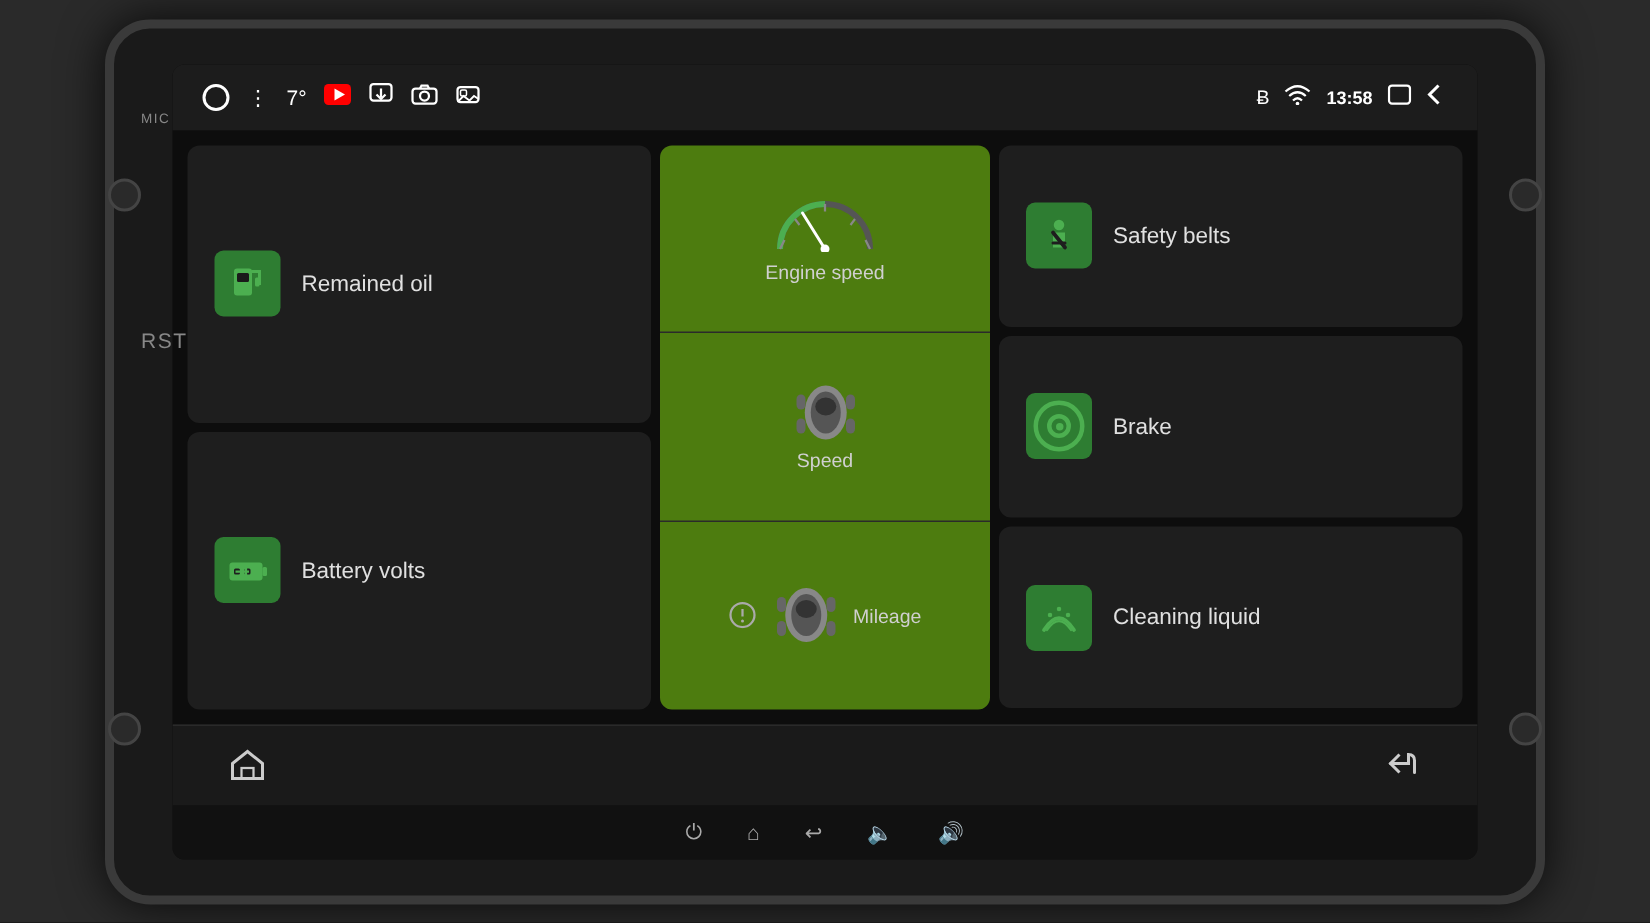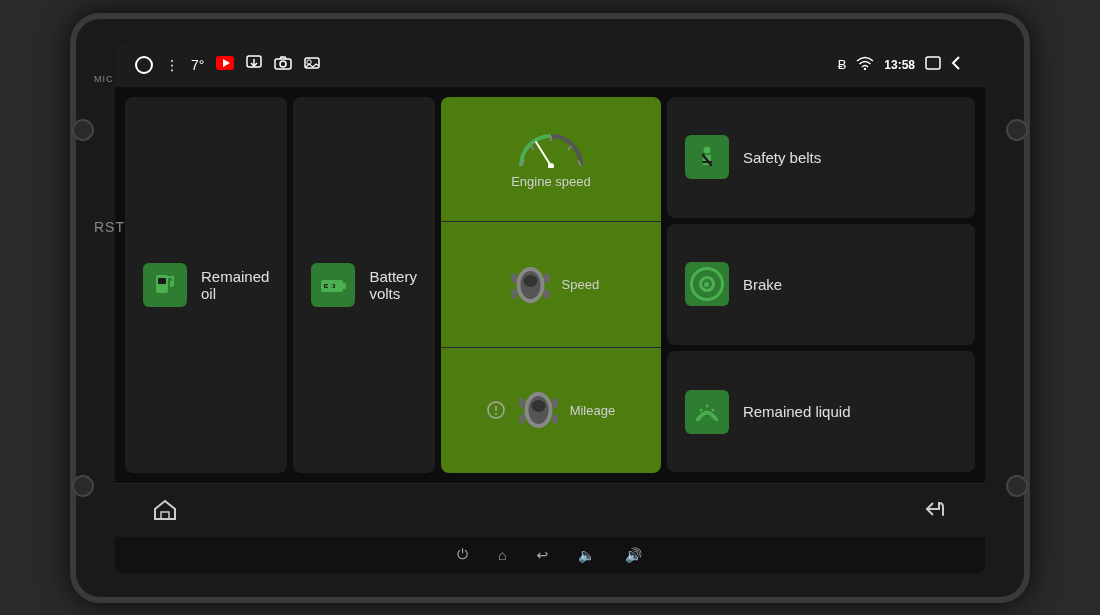--- a/index.html
+++ b/index.html
@@ -122,21 +122,21 @@
       flex: 1;
       background: #0d0d0d;
       display: flex;
       gap: 6px;
       padding: 10px;
     }
 
     
     .left-col {
       display: flex;
-      flex-direction: row;
+      flex-direction: column;
       gap: 6px;
       flex: 1;
     }
 
     
     .center-col {
       display: flex;
       flex-direction: column;
       width: 220px;
       background: #4d7c0f;
@@ -195,21 +195,21 @@
       align-items: center;
       justify-content: center;
       border-bottom: 1px solid #2a2a2a;
       padding: 10px;
       gap: 6px;
     }
 
     .center-middle {
       flex: 1;
       display: flex;
-      flex-direction: row;
+      flex-direction: column;
       align-items: center;
       justify-content: center;
       border-bottom: 1px solid #2a2a2a;
       padding: 10px;
       gap: 4px;
     }
 
     .center-bottom {
       flex: 1;
       display: flex;
@@ -476,21 +476,21 @@
             <svg viewBox="0 0 28 28" fill="none" xmlns="http://www.w3.org/2000/svg">
 
               <path d="M4 22 Q14 6 24 22" fill="none" stroke="#4caf50" stroke-width="2.5" stroke-linecap="round"></path>
               <path d="M6 22 Q14 10 22 22" fill="none" stroke="#4caf50" stroke-width="1.5" stroke-linecap="round"></path>
 
               <circle cx="8" cy="12" r="1.5" fill="#4caf50"></circle>
               <circle cx="14" cy="8" r="1.5" fill="#4caf50"></circle>
               <circle cx="20" cy="12" r="1.5" fill="#4caf50"></circle>
             </svg>
           </div>
-          <span class="tile-label">Remained liquid</span>
+          <span class="tile-label">Cleaning liquid</span>
         </div>
       </div>
     </div>
 
     <div class="bottom-nav">
       <div class="nav-btn">
         <svg width="24" height="22" viewBox="0 0 24 22">
           <path d="M2 10 L12 2 L22 10 L22 20 L2 20 Z" fill="none" stroke="#ccc" stroke-width="2"></path>
           <rect x="8" y="13" width="8" height="7" fill="none" stroke="#ccc" stroke-width="1.5"></rect>
         </svg>

